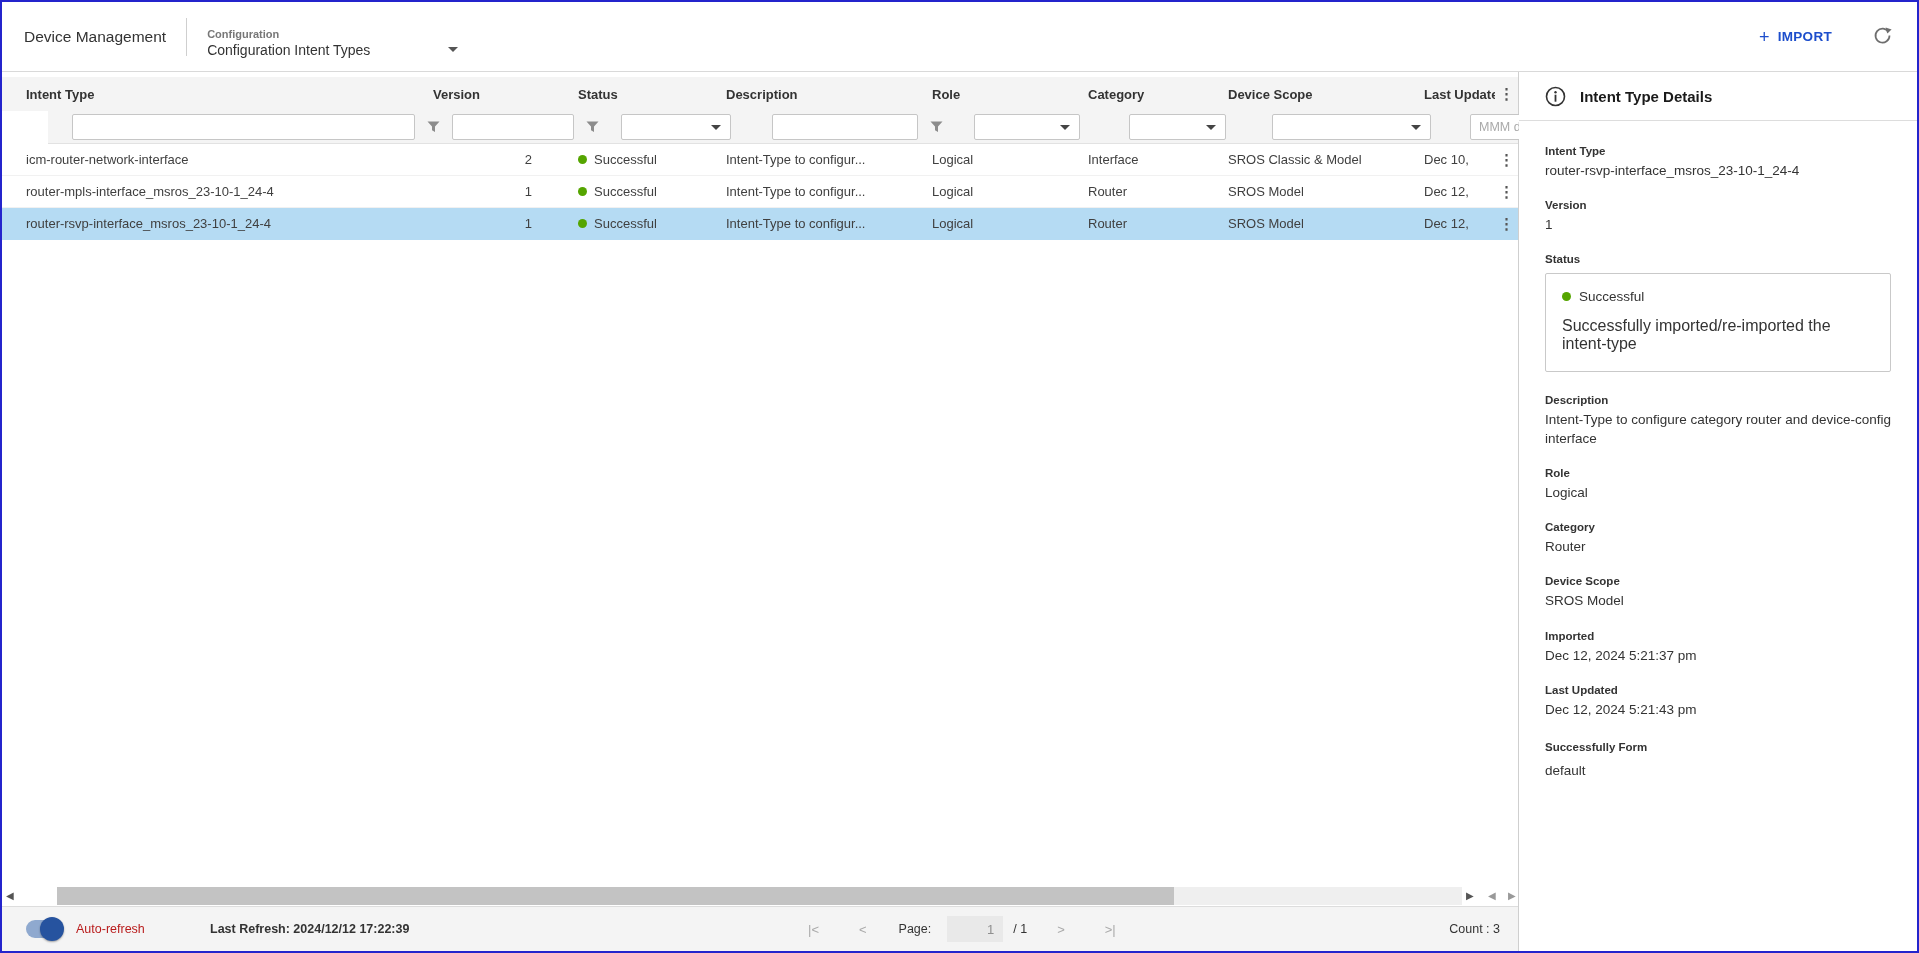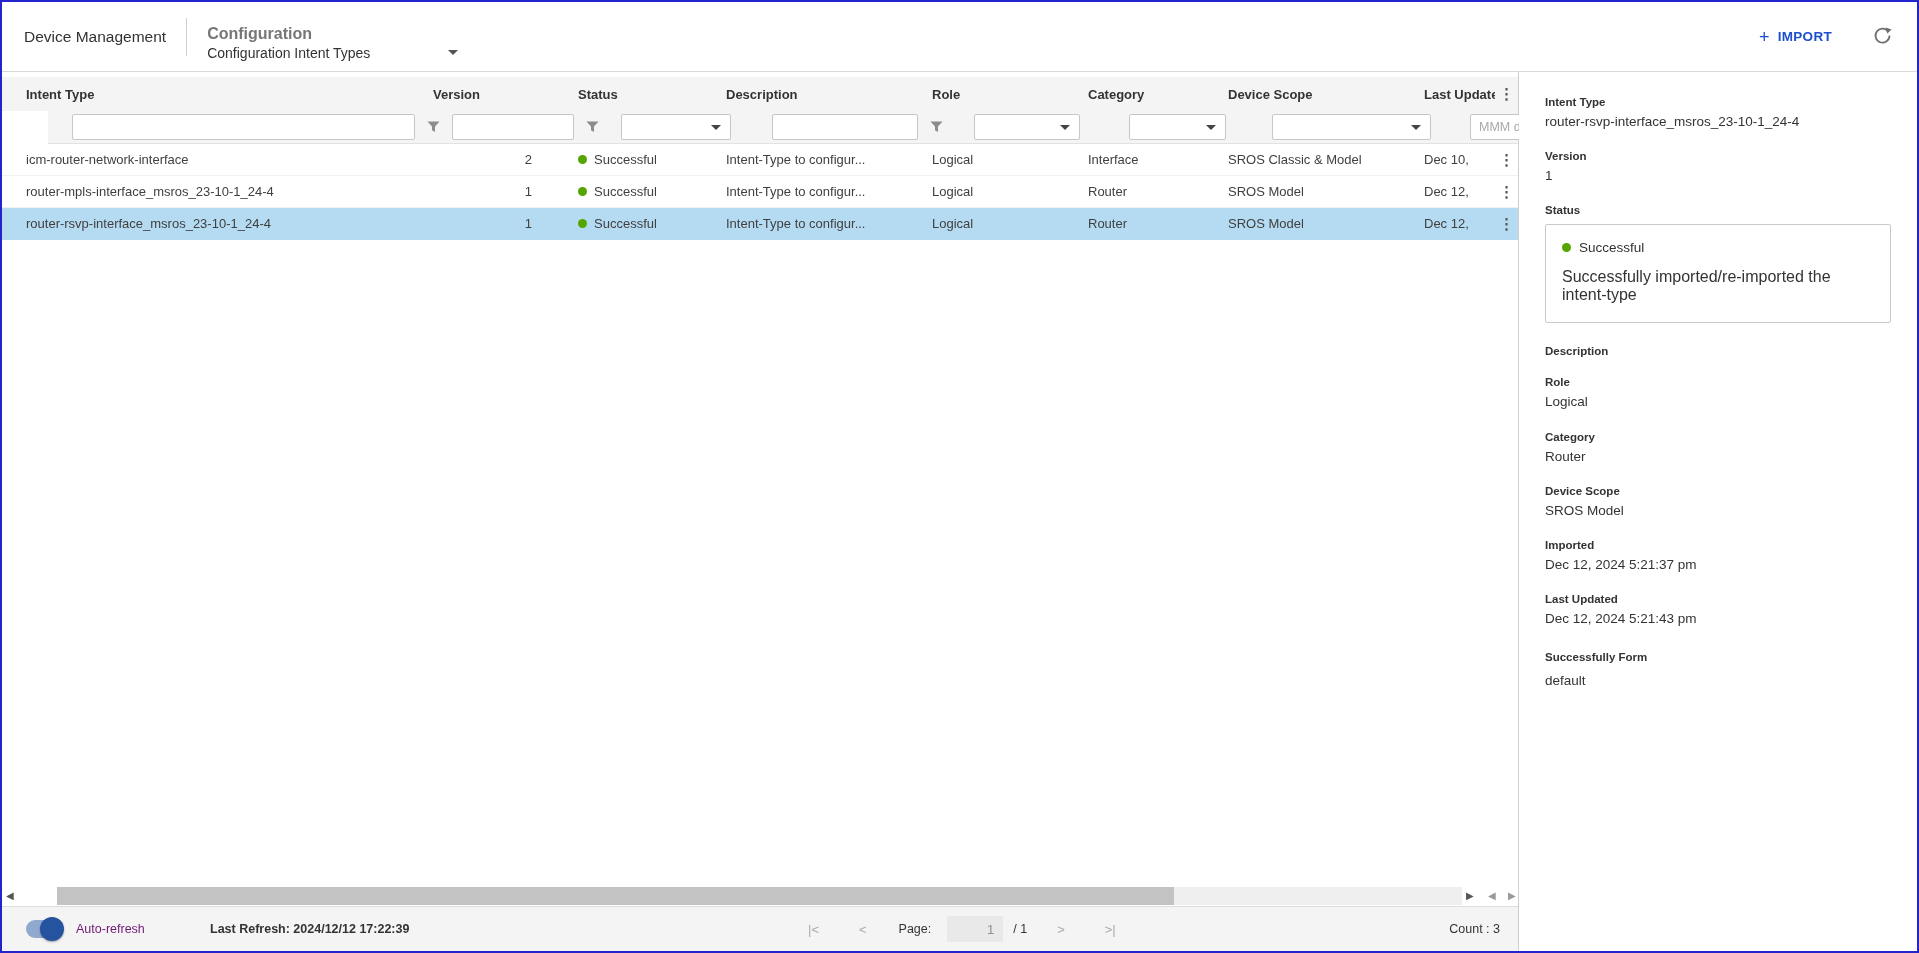--- a/index.html
+++ b/index.html
@@ -9,21 +9,21 @@
     position:relative; width:1919px; height:953px; background:#fff;
     border:2px solid #2424cc; overflow:hidden; display:flex; flex-direction:column;
   }
 
   
   .topbar { height:70px; flex:0 0 70px; display:flex; align-items:center;
     padding:0 22px; border-bottom:1px solid #d9d9d9; background:#fff; }
   .app-title { font-size:15.5px; color:#333; }
   .topbar-divider { width:1px; height:38px; background:#cfcfcf; margin:0 20px; }
   .nav-group { display:flex; flex-direction:column; justify-content:center; cursor:pointer; }
-  .nav-label { font-size:16px; color:#777; font-weight:bold; margin-bottom:2px;margin-top:12px; }
+  .nav-label { font-size:11px; color:#777; font-weight:bold; margin-bottom:2px;margin-top:12px; }
   .nav-row { display:flex; align-items:center; }
   .nav-value { font-size:14px; color:#333; }
   .caret { width:0; height:0; border-left:5px solid transparent; border-right:5px solid transparent;
     border-top:5px solid #555; display:inline-block; }
   .nav-caret { margin-left:78px; }
   .topbar-spacer { flex:1; }
   .import-btn { display:flex; align-items:center; gap:8px; color:#1d4ecc; font-weight:bold;
     font-size:13.5px; letter-spacing:.3px; cursor:pointer; background:none; border:none;
     font-family:inherit; }
   .import-plus { font-size:18px; font-weight:normal; line-height:1; }
@@ -79,21 +79,21 @@
   .hs-extra1 { left:1486px; color:#999; }
   .hs-extra2 { left:1506px; color:#999; }
 
   
   .bottombar { position:relative; height:45px; flex:0 0 45px; background:#f4f4f4;
     border-top:1px solid #ddd; display:flex; align-items:center; font-size:12.5px; }
   .toggle { position:relative; width:34px; height:18px; background:#8fa9cf; border-radius:10px;
     margin-left:24px; cursor:pointer; border:none; }
   .toggle-knob { position:absolute; right:-4px; top:-3px; width:24px; height:24px; border-radius:50%;
     background:#26539f; box-shadow:0 1px 2px rgba(0,0,0,.35); }
-  .auto-refresh-label { margin-left:16px; color:#701a75; }
+  .auto-refresh-label { margin-left:16px; color:#b91c1c; }
   .last-refresh { position:absolute; left:208px; color:#333;font-weight:bold; }
   .pagination { position:absolute; left:806px; display:flex; align-items:center; gap:0; color:#333; }
   .pg-btn { background:none; border:none; color:#a9a9a9; font-size:13px; cursor:default;
     font-family:inherit; padding:0; }
   .pg-first { margin-right:40px; } .pg-prev { margin-right:32px; }
   .pg-label { margin-right:16px; }
   .pg-box { width:56px; height:26px; background:#e9e9e9; border:none; text-align:right;
     padding-right:9px; color:#8f8f8f; font-size:13px; font-family:inherit; }
   .pg-total { margin-left:10px; }
   .pg-next { margin-left:30px; } .pg-last { margin-left:40px; }
@@ -277,20 +277,28 @@
           <input class="pg-box" value="1" style="">
           <span class="pg-total">/ 1</span>
           <button class="pg-btn pg-next">&gt;</button>
           <button class="pg-btn pg-last">&gt;|</button>
         </div>
         <span class="count">Count : 3</span>
       </div>
     </div>
 
     <div class="panel">
+      <div class="panel-header">
+        <svg width="21" height="21" viewBox="0 0 21 21">
+          <circle cx="10.5" cy="10.5" r="9" fill="none" stroke="#333" stroke-width="1.6"></circle>
+          <circle cx="10.5" cy="6.2" r="1.2" fill="#333"></circle>
+          <rect x="9.6" y="8.7" width="1.8" height="7" fill="#333"></rect>
+        </svg>
+        <span class="panel-title">Intent Type Details</span>
+      </div>
       <div class="panel-body">
 
         <div class="fld">
           <div class="fld-label">Intent Type</div>
           <div class="fld-value">router-rsvp-interface_msros_23-10-1_24-4</div>
         </div>
 
         <div class="fld">
           <div class="fld-label">Version</div>
           <div class="fld-value">1</div>
@@ -302,20 +310,21 @@
             <div class="status-line">
               <span class="dot"></span>
               <span>Successful</span>
             </div>
             <div class="status-msg">Successfully imported/re-imported the intent-type</div>
           </div>
         </div>
 
         <div class="fld">
           <div class="fld-label">Description</div>
+          <div class="fld-value">Intent-Type to configure category router and device-config interface</div>
         </div>
 
         <div class="fld">
           <div class="fld-label">Role</div>
           <div class="fld-value">Logical</div>
         </div>
 
         <div class="fld">
           <div class="fld-label">Category</div>
           <div class="fld-value">Router</div>

